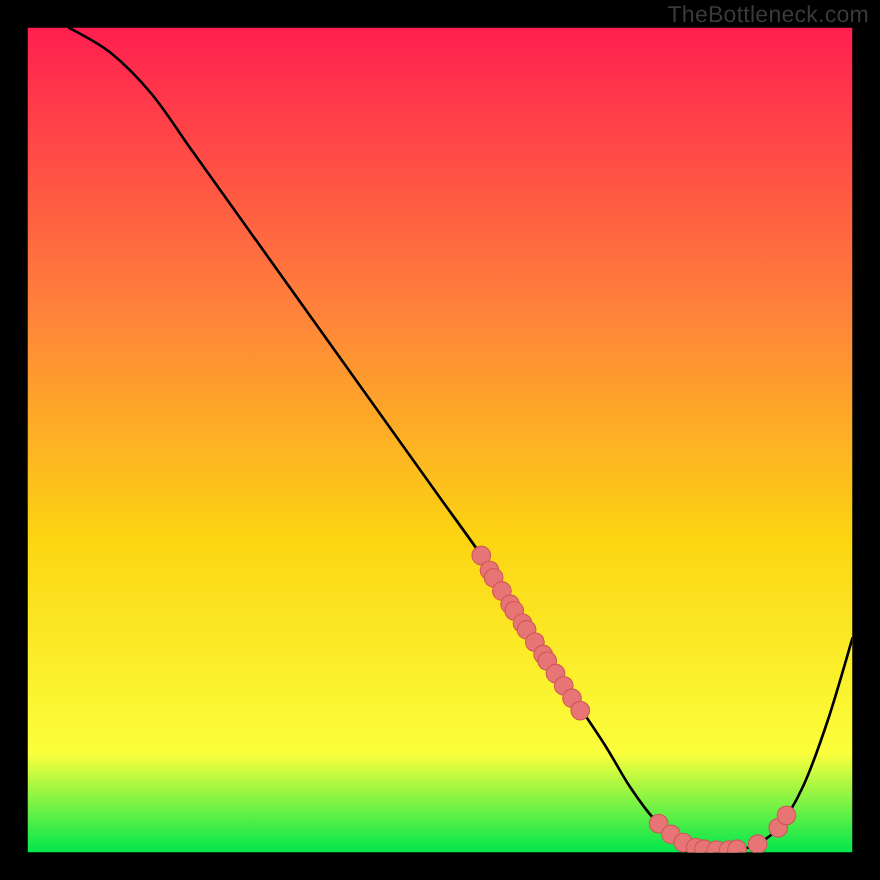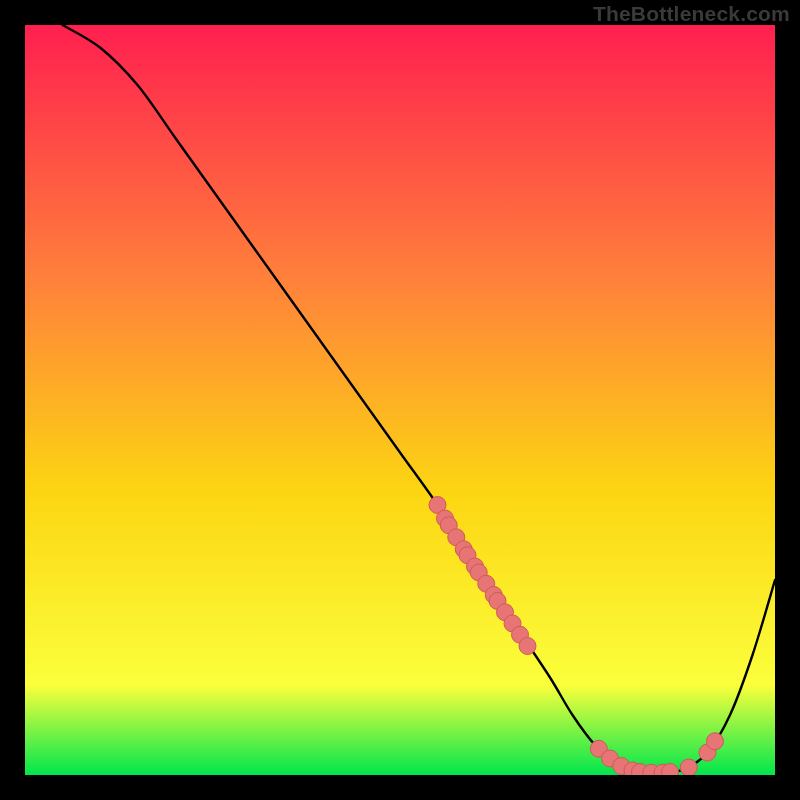--- a/index.html
+++ b/index.html
@@ -30,21 +30,21 @@
     top: 0;
     width: 750px;
     height: 750px;
   }
   .watermark {
     position: absolute;
     top: 2px;
     right: 10px;
     color: #3a3a3a;
     font-size: 21px;
-    font-weight: 700;
+    font-weight: 400;
     letter-spacing: 0.2px;
   }
 </style>
 </head>
 <body>
 
 <div class="stage">
   <div class="plot-area">
     <svg class="plot-svg" viewBox="0 0 750 750" preserveAspectRatio="none">
       <defs>

